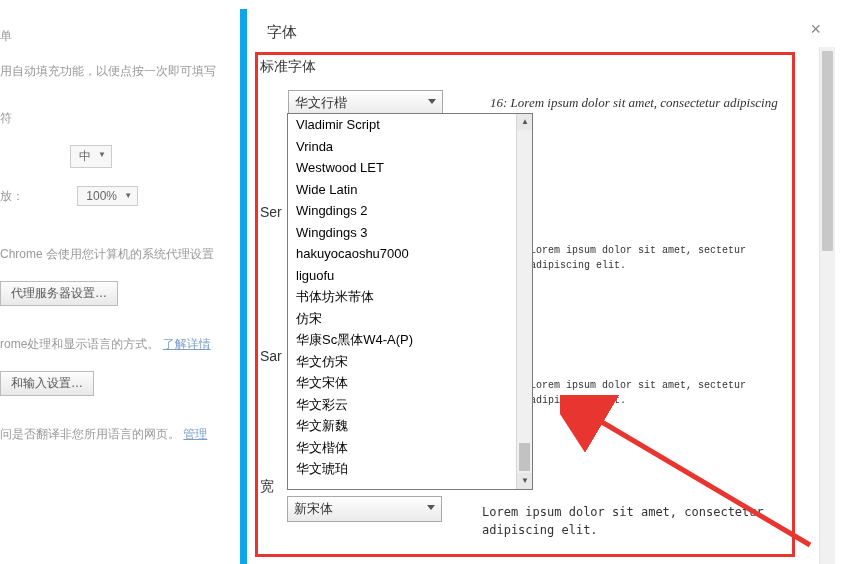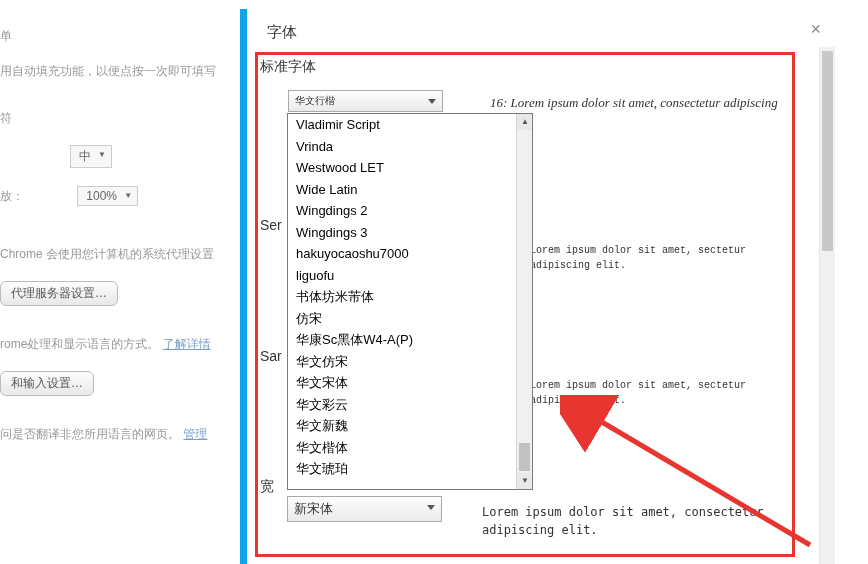--- a/index.html
+++ b/index.html
@@ -43,21 +43,21 @@
       right: 5px;
       top: 4px;
     }
     .bg-button {
       display: inline-block;
       border: 1px solid #bbb;
       background: linear-gradient(#fdfdfd,#e8e8e8);
       padding: 3px 10px;
       font-size: 12px;
       color: #555;
-      border-radius: 6px;
+      border-radius: 0;
     }
     .modal-overlay {
       position: absolute;
       left: 240px;
       top: 9px;
       width: 595px;
       height: 564px;
       background: #fff;
       border-left: 7px solid #0ea5e9;
     }
@@ -113,21 +113,21 @@
       font-size: 14px;
       color: #333;
       margin-bottom: 10px;
     }
     .font-select {
       display: inline-block;
       width: 155px;
       border: 1px solid #a9a9a9;
       background: linear-gradient(#fefefe,#eaeaea);
       padding: 3px 6px;
-      font-size: 10px;
+      font-size: 13px;
       color: #333;
       cursor: pointer;
       position: relative;
     }
     .font-select .triangle {
       position: absolute;
       right: 6px;
       top: 8px;
       width: 0;
       height: 0;
@@ -143,21 +143,21 @@
       font-family: "Courier New", monospace;
     }
     .preview1 {
       left: 230px;
       top: 35px;
       width: 290px;
       font-style: italic;
       font-family: cursive;
       font-size: 13px;
     }
-    .row2 { position: absolute; top: 159px; left: 0; }
+    .row2 { position: absolute; top: 146px; left: 0; }
     .row2 .section-label { display: inline-block; }
     .preview2 { left: 270px; top: 185px; width: 260px; }
     .row3 { position: absolute; top: 290px; left: 0; }
     .preview3 { left: 270px; top: 320px; width: 260px; }
     .row4 { position: absolute; top: 420px; left: 0; }
     .preview4 {
       left: 222px;
       top: 445px;
       width: 300px;
       font-size: 12px;

